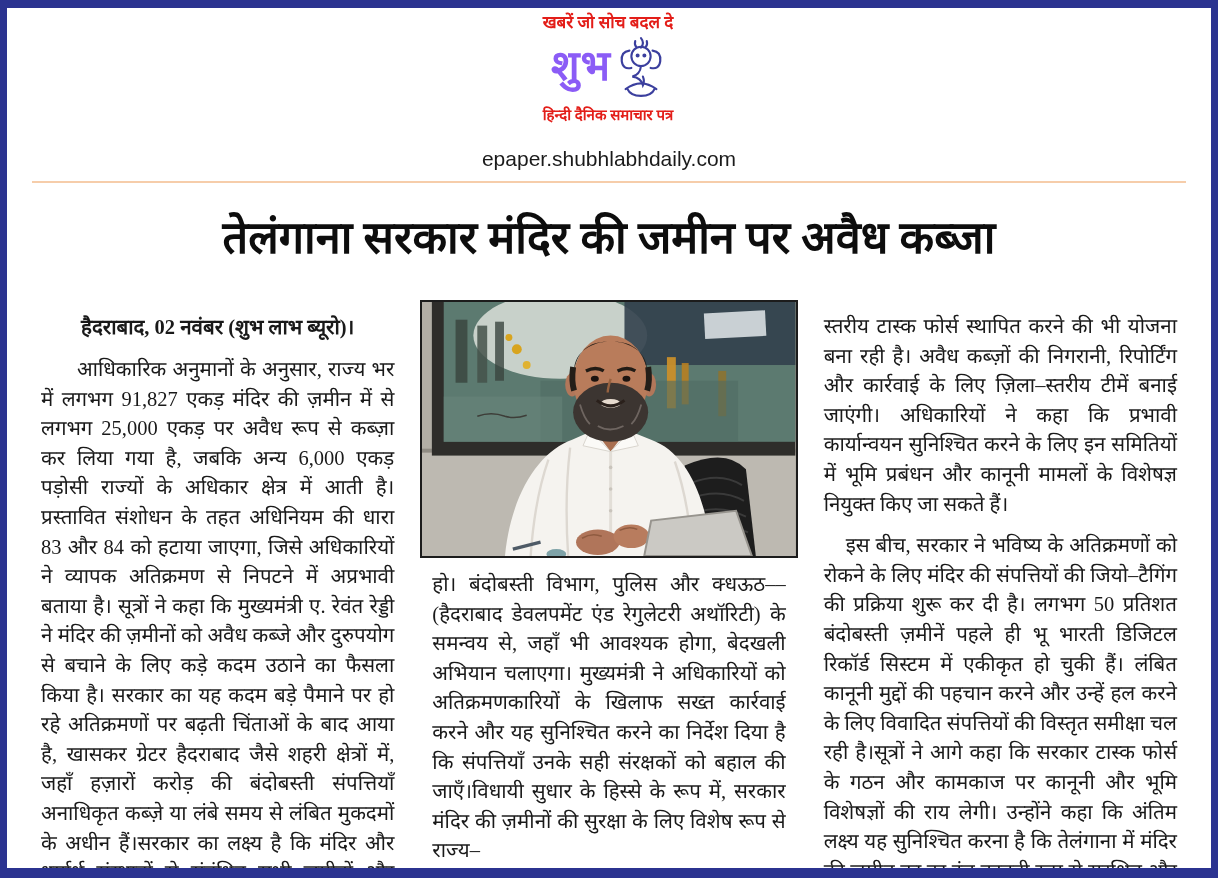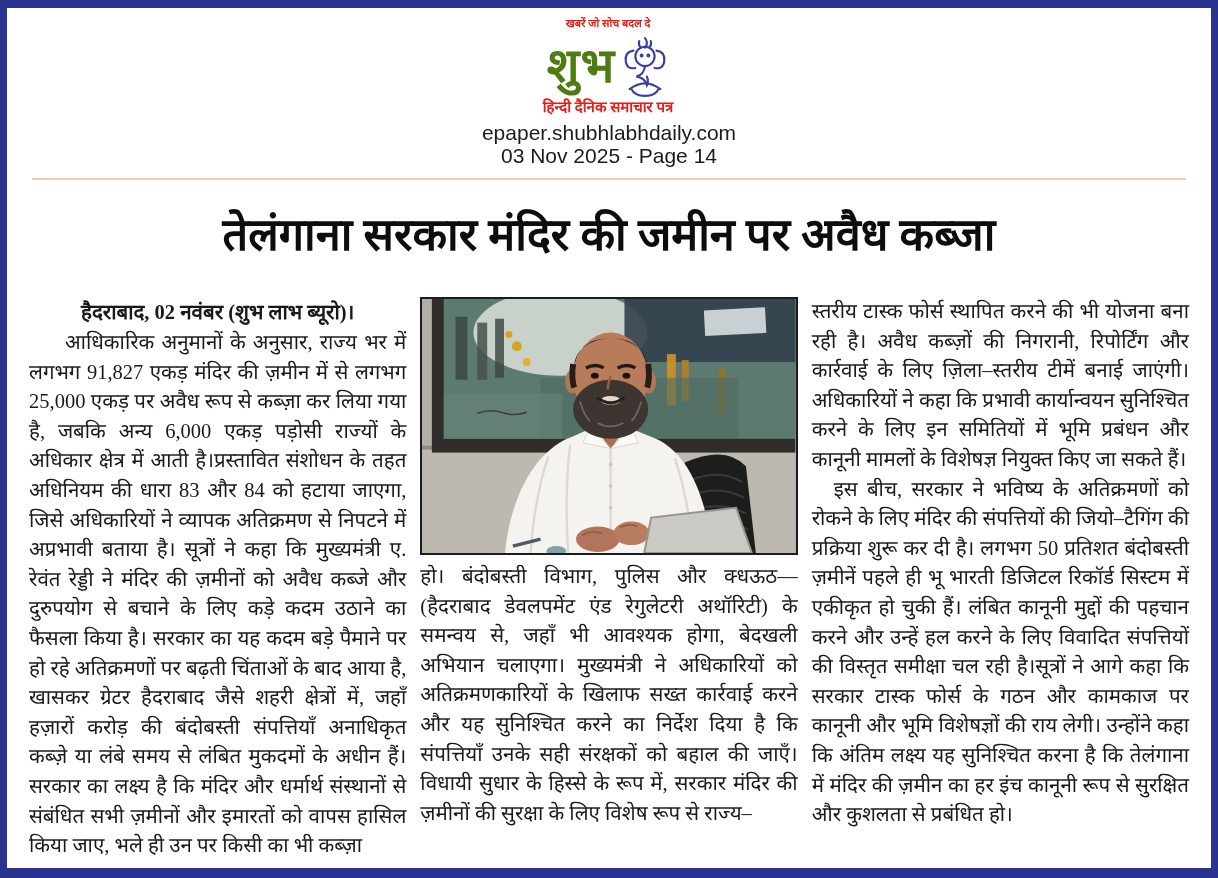--- a/index.html
+++ b/index.html
@@ -2,35 +2,35 @@
 <html><head>
 <meta charset="utf-8">
 <style>
   html,body{margin:0;padding:0;background:#ffffff;}
   body{width:1218px;height:878px;overflow:hidden;font-family:"Liberation Serif",serif;}
   .page{box-sizing:border-box;width:1218px;height:878px;border-style:solid;border-color:#2b3390;
         border-width:8px 7px 10px 7px;background:#fff;overflow:hidden;}
   
   .masthead{text-align:center;padding-top:5px;}
   .masthead-inner{display:inline-block;}
-  .tagline{color:#e31e19;font-weight:bold;font-size:11px;text-align:center;line-height:20px;padding-right:2px;font-family:Liberation Serif, serif;}
+  .tagline{color:#e31e19;font-weight:bold;font-size:17px;text-align:left;line-height:20px;padding-right:2px;font-family:Liberation Serif, serif;}
   .logo-row{display:flex;align-items:center;justify-content:center;gap:4px;}
-  .logo-word{color:#4d7c0f;font-size:48px;font-weight:800;line-height:66px;letter-spacing:1px;}
+  .logo-word{color:#8b5cf6;font-size:42px;font-weight:800;line-height:66px;letter-spacing:1px;}
   .ganesh{display:inline-flex;align-items:flex-end;}
-  .subtitle{color:#e31e19;font-weight:bold;font-size:15px;text-align:right;line-height:17px;margin-top:0px;padding-right:2px;}
+  .subtitle{color:#e31e19;font-weight:bold;font-size:15px;text-align:right;line-height:17px;margin-top:8px;padding-right:2px;}
   
-  .meta{text-align:center;font-family:"Liberation Sans",sans-serif;font-size:21px;color:#1b1b1b;line-height:23px;margin-top:5px;}
+  .meta{text-align:center;font-family:"Liberation Sans",sans-serif;font-size:21px;color:#1b1b1b;line-height:23px;margin-top:23px;}
   .divider{height:2px;background:#f6cdaa;margin:11px 25px 0 25px;}
   
   .headline{margin:6px 10px 0 10px;text-align:center;font-weight:800;color:#0d0d0d;font-size:45px;}
   .headline .hl{display:block;line-height:99px;}
   
   .body-cols{display:flex;gap:14px;padding:0 22px;margin-top:12px;}
   .col{flex:1;min-width:0;font-size:20.5px;line-height:29.6px;color:#191919;text-align:justify;}
-  .col p{margin:0;}
+  .col p{margin:12px;}
   .dateline{font-weight:bold;text-align:center;line-height:31px;}
   .indent{text-indent:36px;}
   .indent2{text-indent:22px;}
   .photo{border:2px solid #1c1c1c;margin-bottom:7px;line-height:0;background:#b2aea5;}
   .photo svg{display:block;width:100%;height:254px;}
 </style>
 </head>
 <body>
 
 <div class="page">
@@ -54,21 +54,20 @@
             <circle cx="30.5" cy="21" r="1" fill="#3b3f9e"></circle>
           </svg>
         </span>
       </div>
       <div class="subtitle">हिन्दी दैनिक समाचार पत्र</div>
     </div>
   </header>
 
   <div class="meta">
     <div>epaper.shubhlabhdaily.com</div>
-    <div>03 Nov 2025 - Page 14</div>
   </div>
 
   <div class="divider"></div>
 
   <h1 class="headline">
     <span class="hl">तेलंगाना सरकार मंदिर की जमीन पर अवैध कब्जा</span>
   </h1>
 
   <div class="body-cols">
 

